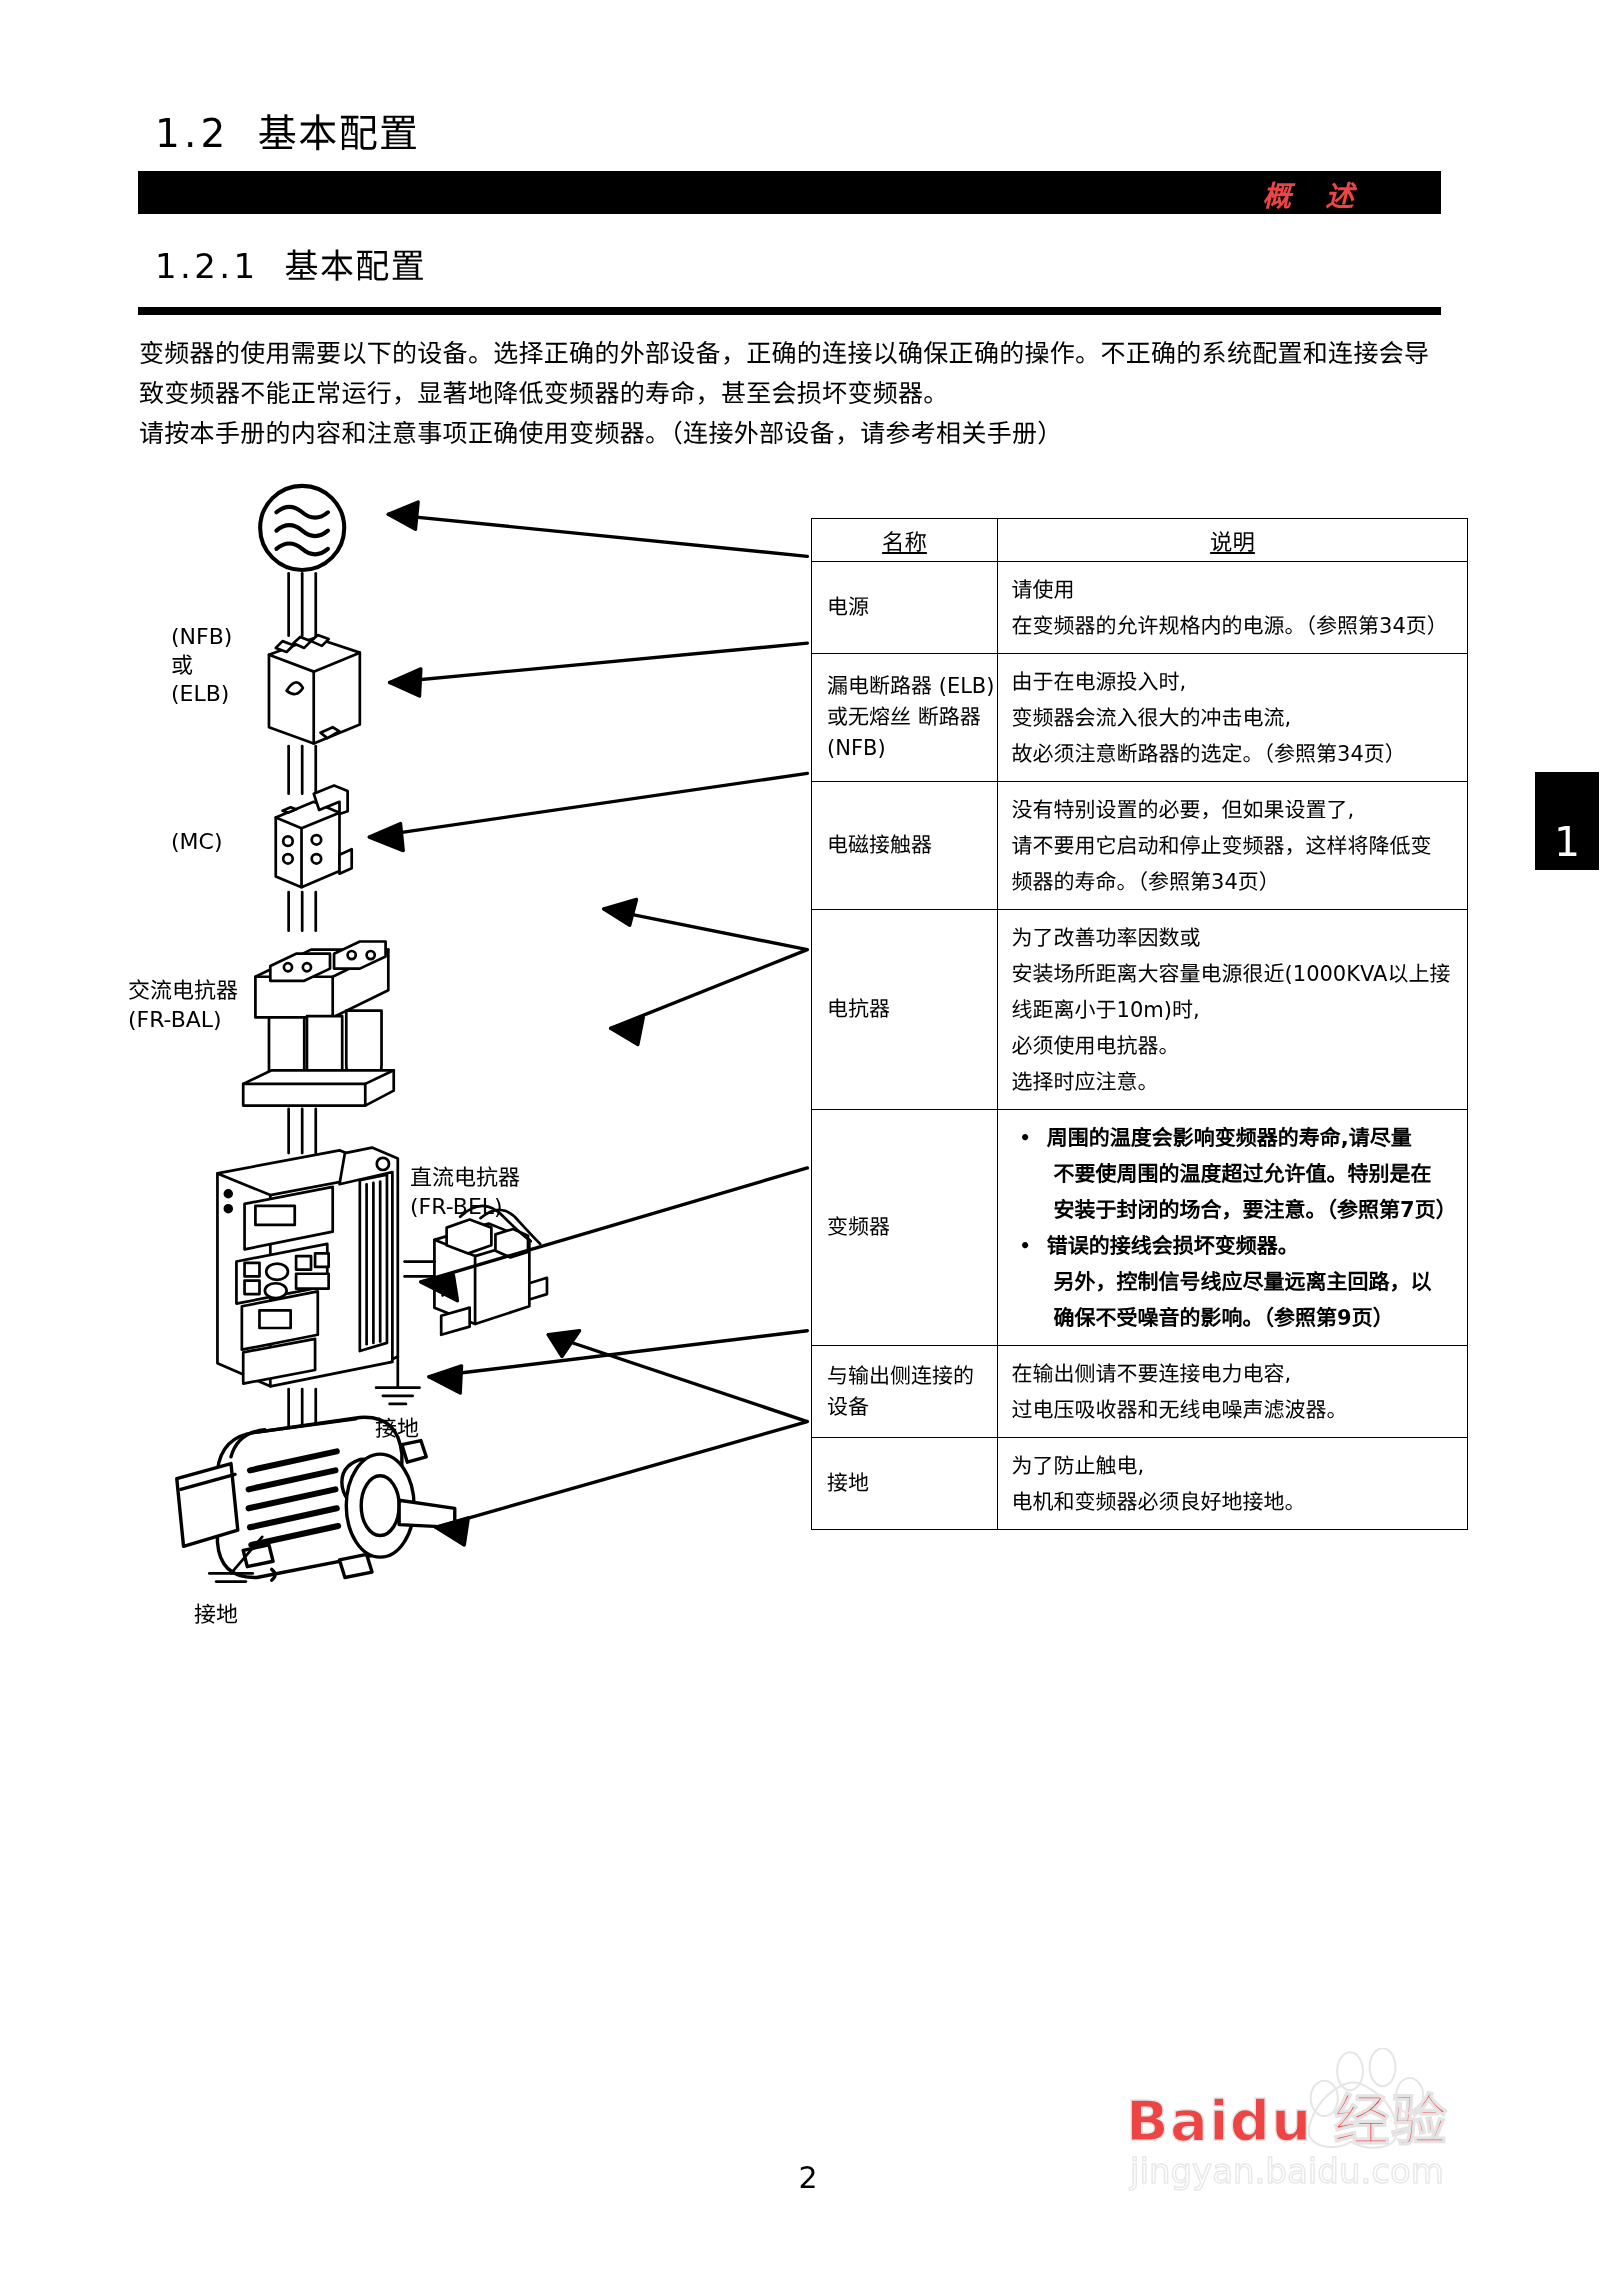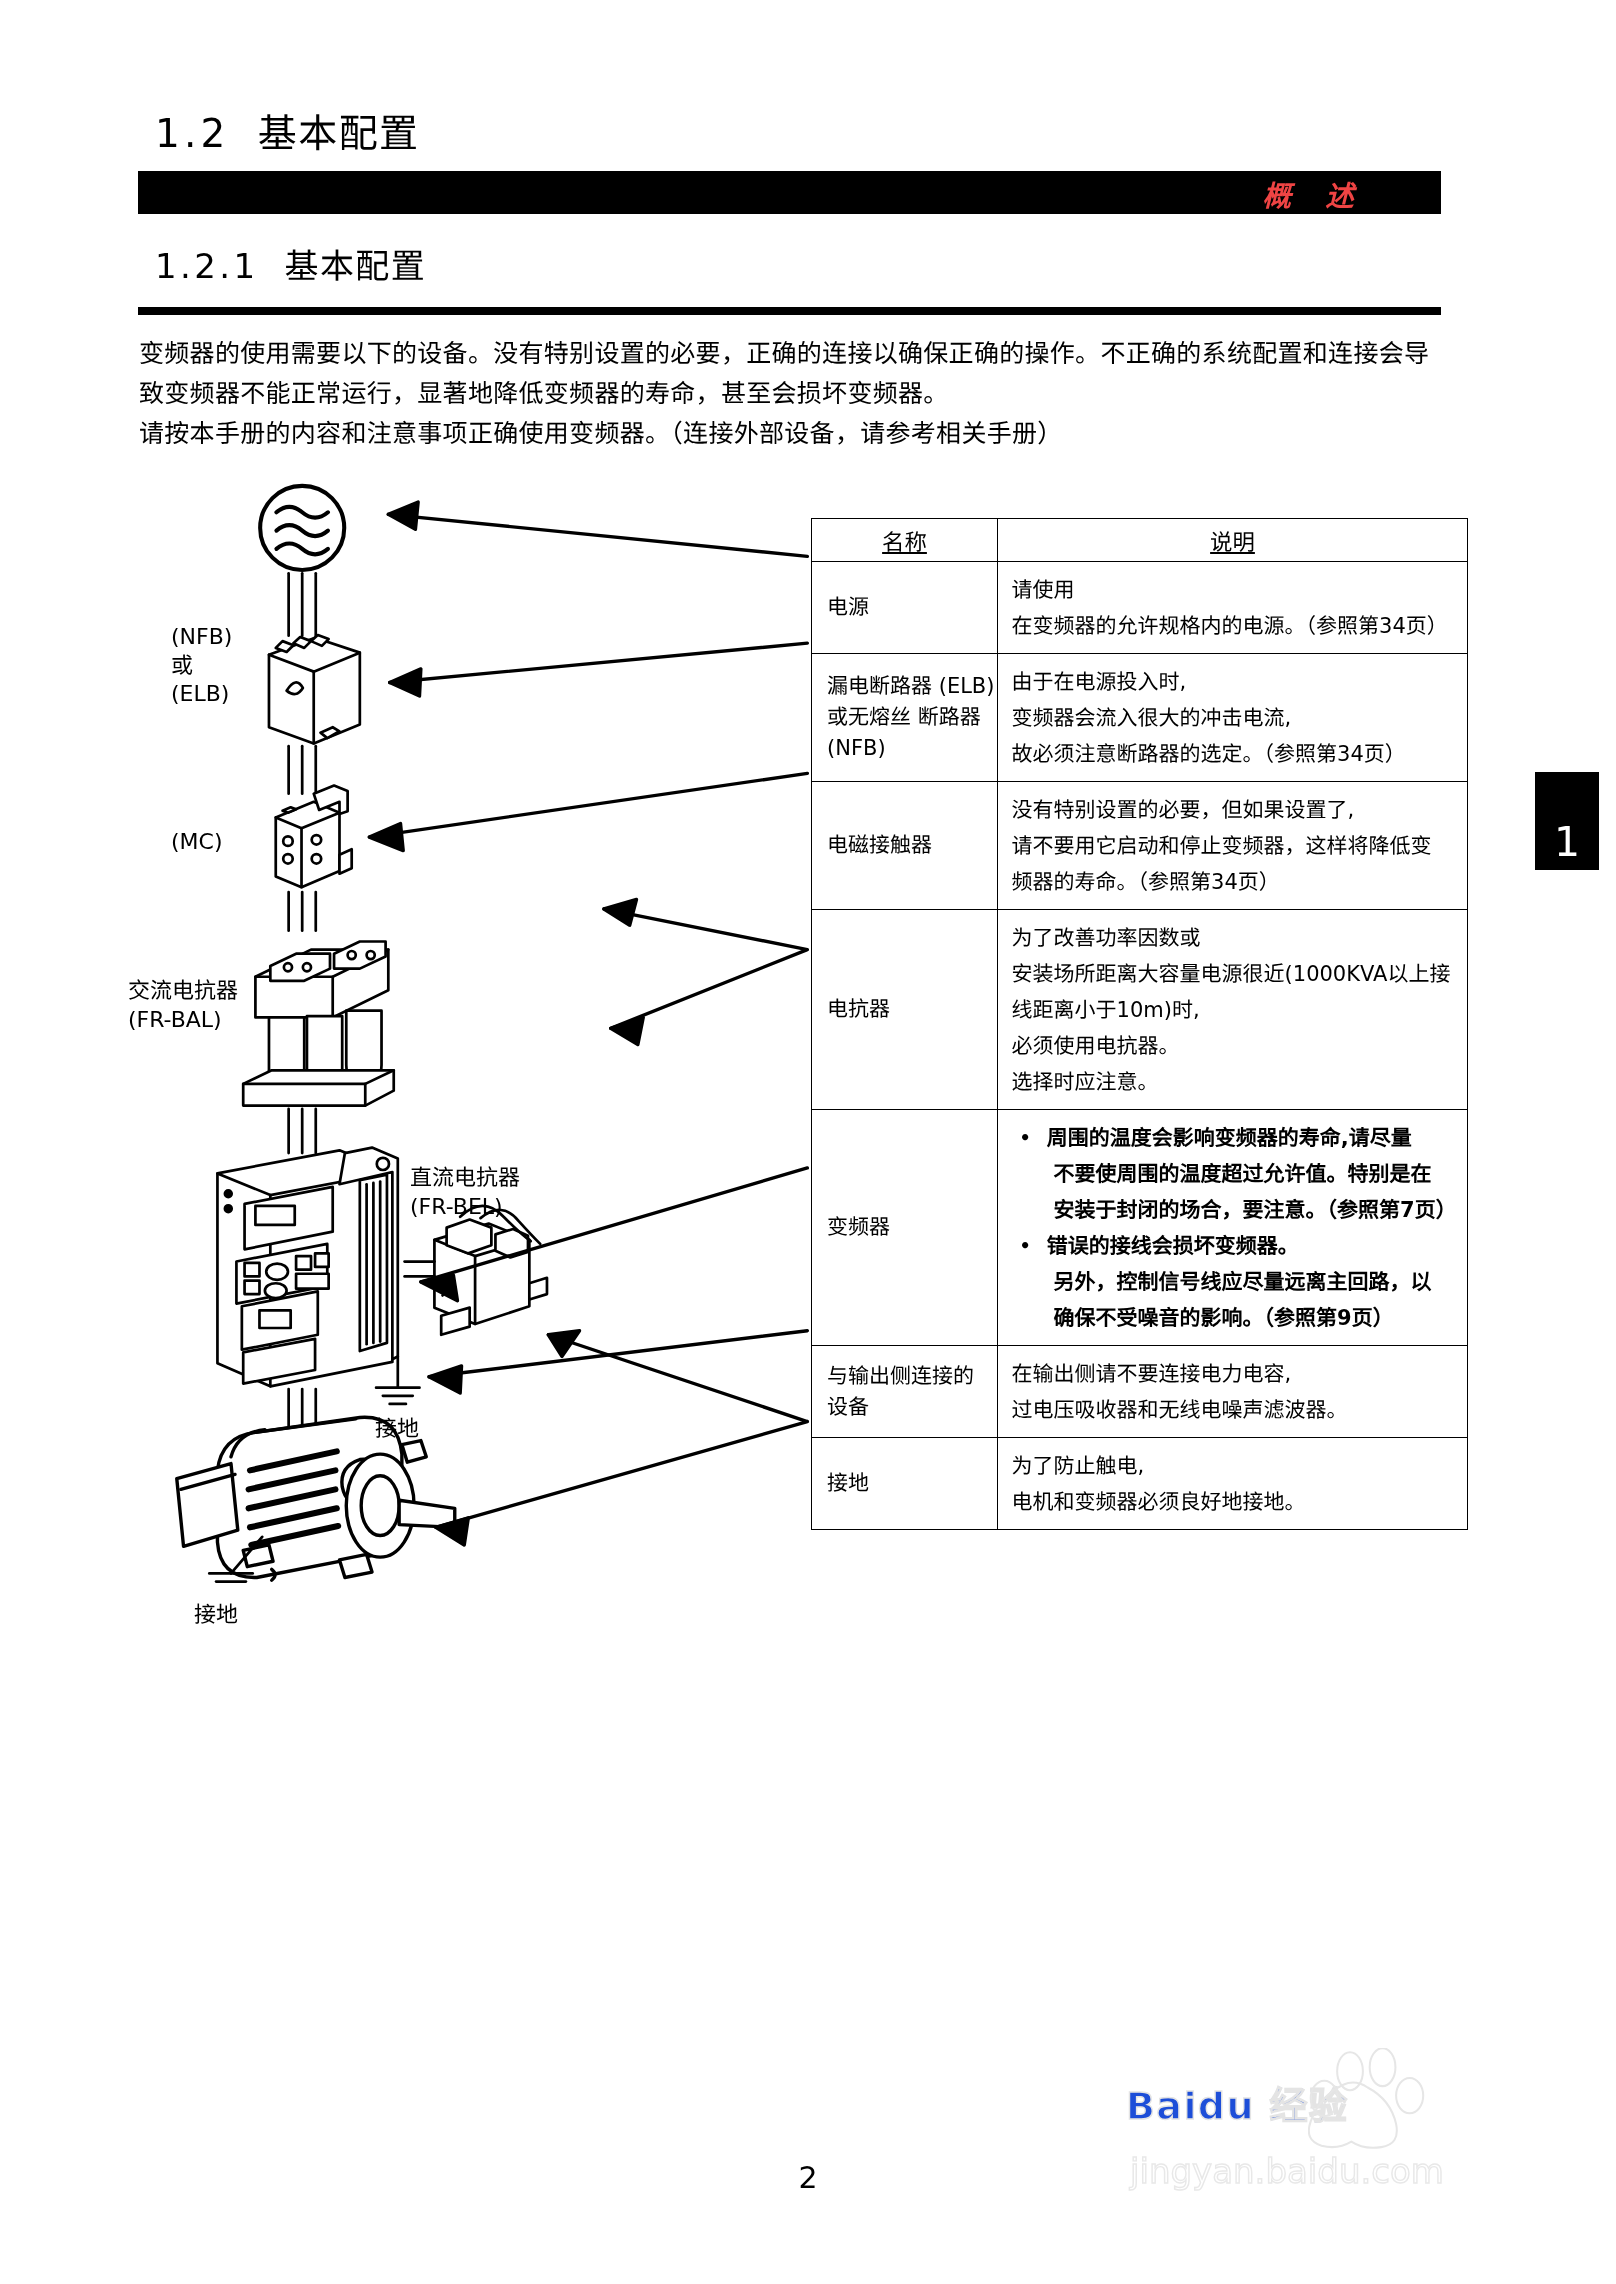--- a/index.html
+++ b/index.html
@@ -191,23 +191,23 @@
     left: 1126px;
     top: 2048px;
     width: 434px;
     height: 170px;
     pointer-events: none;
   }
   .wm-main {
     position: absolute;
     left: 0;
     top: 27px;
-    font-size: 38px;
+    font-size: 56px;
     font-weight: bold;
-    color: #1d4ed8;
+    color: #ef4444;
     -webkit-text-stroke: 1.4px #e4e4e4;
     letter-spacing: 1.4px;
     white-space: nowrap;
   }
   .wm-sub {
     position: absolute;
     left: 4.1px;
     top: 103px;
     font-size: 34px;
     color: #ffffff;
@@ -233,21 +233,21 @@
     <span class="bar-label">概  述</span>
   </div>
 
   <div class="subsec-title">
     <span class="num">1.2.1</span><span class="gap"></span><span>基本配置</span>
   </div>
 
   <div class="rule-thick"></div>
 
   <div class="intro">
-    <p>变频器的使用需要以下的设备。没有特别设置的必要，正确的连接以确保正确的操作。不正确的系统配置和连接会导致变频器不能正常运行，显著地降低变频器的寿命，甚至会损坏变频器。</p>
+    <p>变频器的使用需要以下的设备。选择正确的外部设备，正确的连接以确保正确的操作。不正确的系统配置和连接会导致变频器不能正常运行，显著地降低变频器的寿命，甚至会损坏变频器。</p>
     <p>请按本手册的内容和注意事项正确使用变频器。（连接外部设备，请参考相关手册）</p>
   </div>
 
   <div class="chapter-tab">
     <span>1</span>
   </div>
 
   <div id="diagram">
     <svg width="746" height="1112" viewBox="0 0 1100 1640" xmlns="http://www.w3.org/2000/svg">
       <g fill="none" stroke="#000" stroke-width="4" stroke-linecap="round" stroke-linejoin="round">

